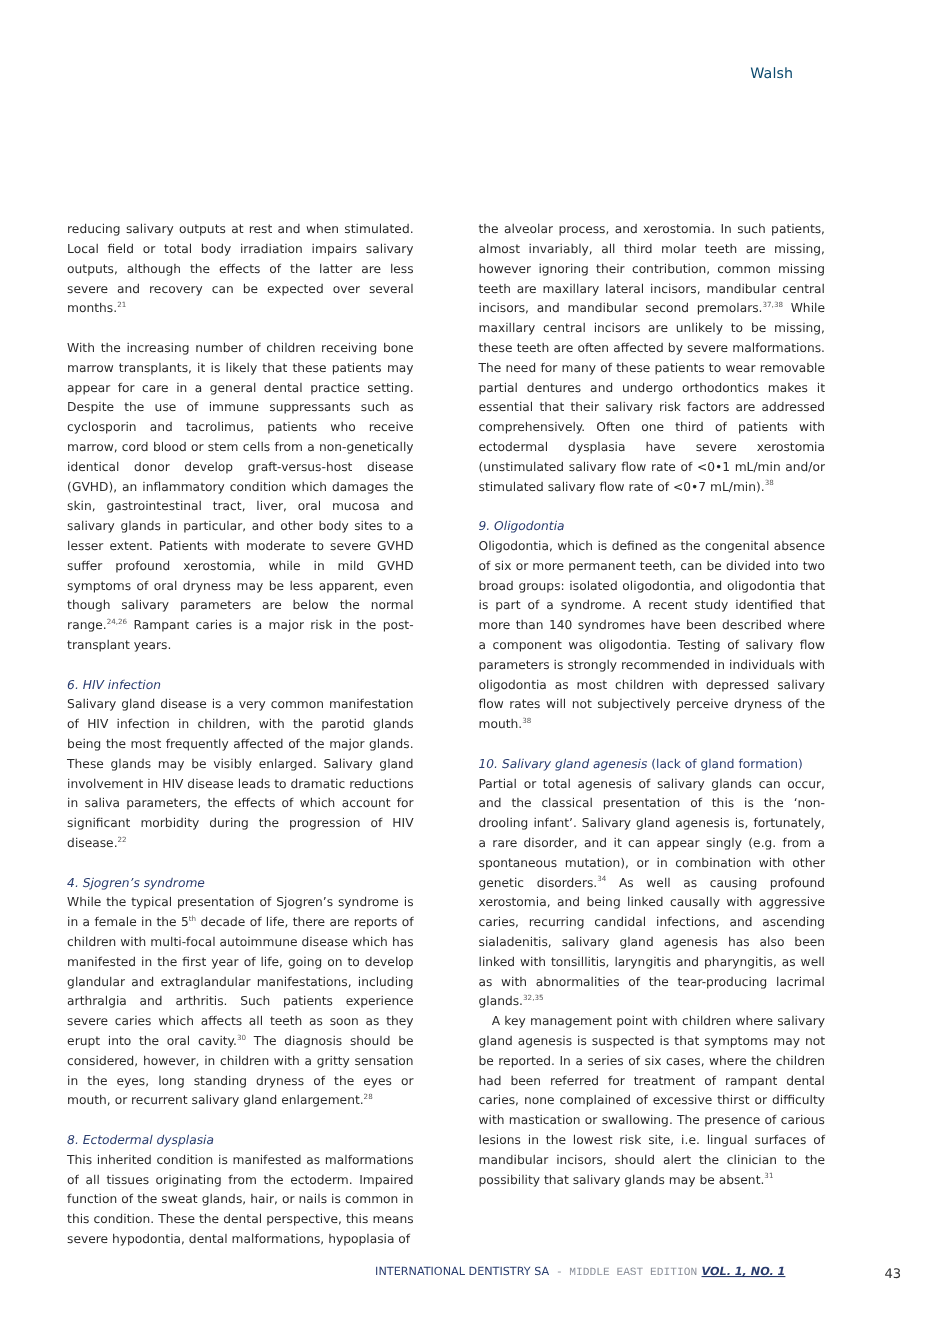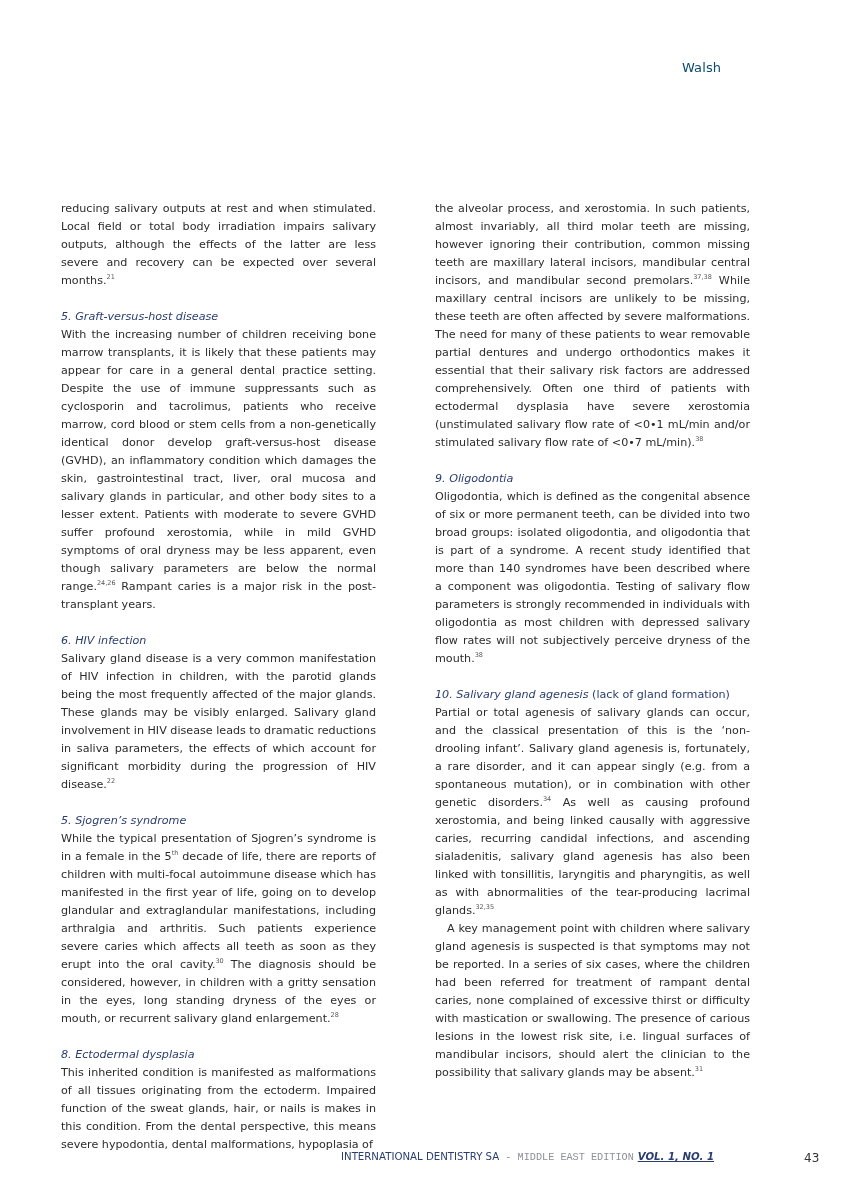--- a/index.html
+++ b/index.html
@@ -23,34 +23,33 @@
 </style>
 </head>
 <body>
 
 <div class="running-head">Walsh</div>
 
 <div class="col col-left">
   <p><span>reducing salivary outputs at rest and when stimulated. Local field or total body irradiation impairs salivary outputs, although the effects of the latter are less severe and recovery can be expected over several months.</span><sup>21</sup></p>
   <div class="gap"></div>
 
-  <p class="heading">5. Graft-versus-host disease</p>
   <p><span>With the increasing number of children receiving bone marrow transplants, it is likely that these patients may appear for care in a general dental practice setting. Despite the use of immune suppressants such as cyclosporin and tacrolimus, patients who receive marrow, cord blood or stem cells from a non-genetically identical donor develop graft-versus-host disease (GVHD), an inflammatory condition which damages the skin, gastrointestinal tract, liver, oral mucosa and salivary glands in particular, and other body sites to a lesser extent. Patients with moderate to severe GVHD suffer profound xerostomia, while in mild GVHD symptoms of oral dryness may be less apparent, even though salivary parameters are below the normal range.</span><sup>24,26</sup><span> Rampant caries is a major risk in the post-transplant years.</span></p>
   <div class="gap"></div>
 
   <p class="heading">6. HIV infection</p>
   <p><span>Salivary gland disease is a very common manifestation of HIV infection in children, with the parotid glands being the most frequently affected of the major glands. These glands may be visibly enlarged. Salivary gland involvement in HIV disease leads to dramatic reductions in saliva parameters, the effects of which account for significant morbidity during the progression of HIV disease.</span><sup>22</sup></p>
   <div class="gap"></div>
 
-  <p class="heading">5. Sjogren’s syndrome</p>
+  <p class="heading">4. Sjogren’s syndrome</p>
   <p><span>While the typical presentation of Sjogren’s syndrome is in a female in the 5</span><sup>th</sup><span> decade of life, there are reports of children with multi-focal autoimmune disease which has manifested in the first year of life, going on to develop glandular and extraglandular manifestations, including arthralgia and arthritis. Such patients experience severe caries which affects all teeth as soon as they erupt into the oral cavity.</span><sup>30</sup><span> The diagnosis should be considered, however, in children with a gritty sensation in the eyes, long standing dryness of the eyes or mouth, or recurrent salivary gland enlargement.</span><sup>28</sup></p>
   <div class="gap"></div>
 
   <p class="heading">8. Ectodermal dysplasia</p>
-  <p><span>This inherited condition is manifested as malformations of all tissues originating from the ectoderm. Impaired function of the sweat glands, hair, or nails is makes in this condition. From the dental perspective, this means severe hypodontia, dental malformations, hypoplasia of</span></p>
+  <p><span>This inherited condition is manifested as malformations of all tissues originating from the ectoderm. Impaired function of the sweat glands, hair, or nails is common in this condition. These the dental perspective, this means severe hypodontia, dental malformations, hypoplasia of</span></p>
 </div>
 
 <div class="col col-right">
   <p><span>the alveolar process, and xerostomia. In such patients, almost invariably, all third molar teeth are missing, however ignoring their contribution, common missing teeth are maxillary lateral incisors, mandibular central incisors, and mandibular second premolars.</span><sup>37,38</sup><span> While maxillary central incisors are unlikely to be missing, these teeth are often affected by severe malformations. The need for many of these patients to wear removable partial dentures and undergo orthodontics makes it essential that their salivary risk factors are addressed comprehensively. Often one third of patients with ectodermal dysplasia have severe xerostomia (unstimulated salivary flow rate of &lt;0•1 mL/min and/or stimulated salivary flow rate of &lt;0•7 mL/min).</span><sup>38</sup></p>
   <div class="gap"></div>
 
   <p class="heading">9. Oligodontia</p>
   <p><span>Oligodontia, which is defined as the congenital absence of six or more permanent teeth, can be divided into two broad groups: isolated oligodontia, and oligodontia that is part of a syndrome. A recent study identified that more than 140 syndromes have been described where a component was oligodontia. Testing of salivary flow parameters is strongly recommended in individuals with oligodontia as most children with depressed salivary flow rates will not subjectively perceive dryness of the mouth.</span><sup>38</sup></p>
   <div class="gap"></div>
 

